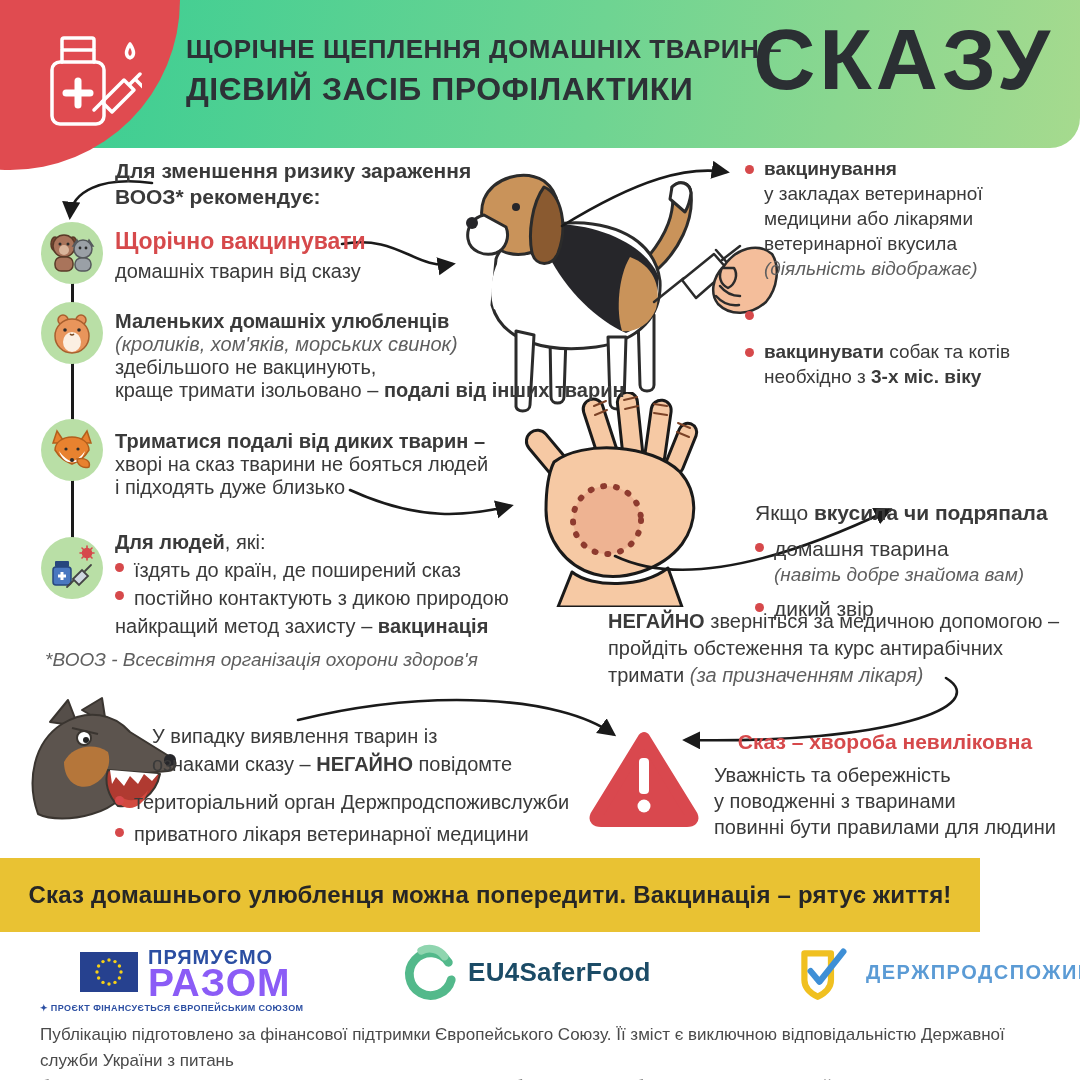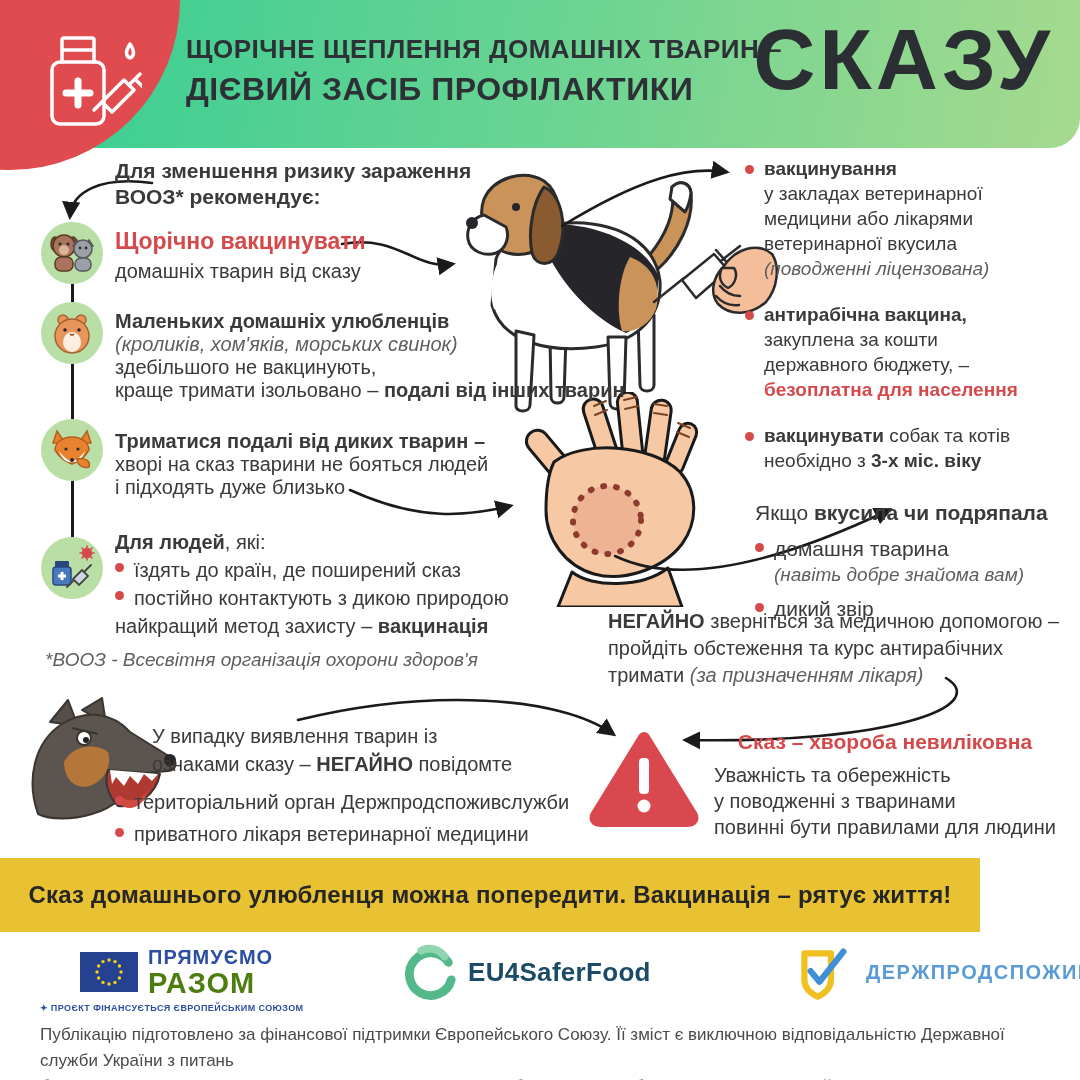--- a/index.html
+++ b/index.html
@@ -30,21 +30,21 @@
   .bullet-row{display:flex;align-items:flex-start;}
   .dot{display:inline-block;flex:none;width:9px;height:9px;border-radius:50%;
        background:#D6494B;margin:7px 10px 0 0;}
   .rc-item{display:flex;align-items:flex-start;margin-bottom:21px;}
   .rc-text div{margin-bottom:3px;}
   .banner{left:0;top:858px;width:980px;height:74px;background:#E9C233;z-index:12;
           display:flex;align-items:center;justify-content:center;}
   .banner-text{font-size:24px;font-weight:800;color:#262626;letter-spacing:.2px;}
   
   .eu-text1{font-size:20px;font-weight:800;color:#2B4EA2;letter-spacing:1px;}
-  .eu-text2{font-size:29px;font-weight:800;color:#4d7c0f;letter-spacing:1px;line-height:28px;}
+  .eu-text2{font-size:39px;font-weight:800;color:#8b5cf6;letter-spacing:1px;line-height:28px;}
   .eu-caption{font-size:9px;font-weight:bold;color:#2B4EA2;letter-spacing:.4px;}
   .saferfood{font-size:26px;font-weight:800;color:#1B4B66;letter-spacing:.3px;}
   .agency{font-size:20px;font-weight:bold;color:#5B9BD5;letter-spacing:1.5px;}
   .disclaimer{font-size:17px;color:#4a4a4a;line-height:26px;z-index:10;}
   svg{display:block;}
   .illus{z-index:4;}
   .arrows{z-index:6;pointer-events:none;}
 </style>
 </head>
 <body>
@@ -225,31 +225,25 @@
   </div>
 
   <div class="abs blk" style="left:745px;top:158px;width:320px;font-size:19px;line-height:22px;">
     <div class="rc-item">
       <span class="dot"></span>
       <div class="rc-text">
         <div class="b">вакцинування</div>
         <div>у закладах ветеринарної</div>
         <div>медицини або лікарями</div>
         <div>ветеринарної вкусила</div>
-        <div class="i">(поводженні ліцензована)</div>
+        <div class="i">(діяльність відображає)</div>
       </div>
     </div>
     <div class="rc-item">
       <span class="dot"></span>
-      <div class="rc-text">
-        <div class="b">антирабічна вакцина,</div>
-        <div>закуплена за кошти</div>
-        <div>державного бюджету, –</div>
-        <div class="b red">безоплатна для населення</div>
-      </div>
     </div>
     <div class="rc-item">
       <span class="dot"></span>
       <div class="rc-text">
         <div><span class="b">вакцинувати</span><span> собак та котів</span></div>
         <div><span>необхідно з </span><span class="b">3-х міс. віку</span></div>
       </div>
     </div>
   </div>
 

